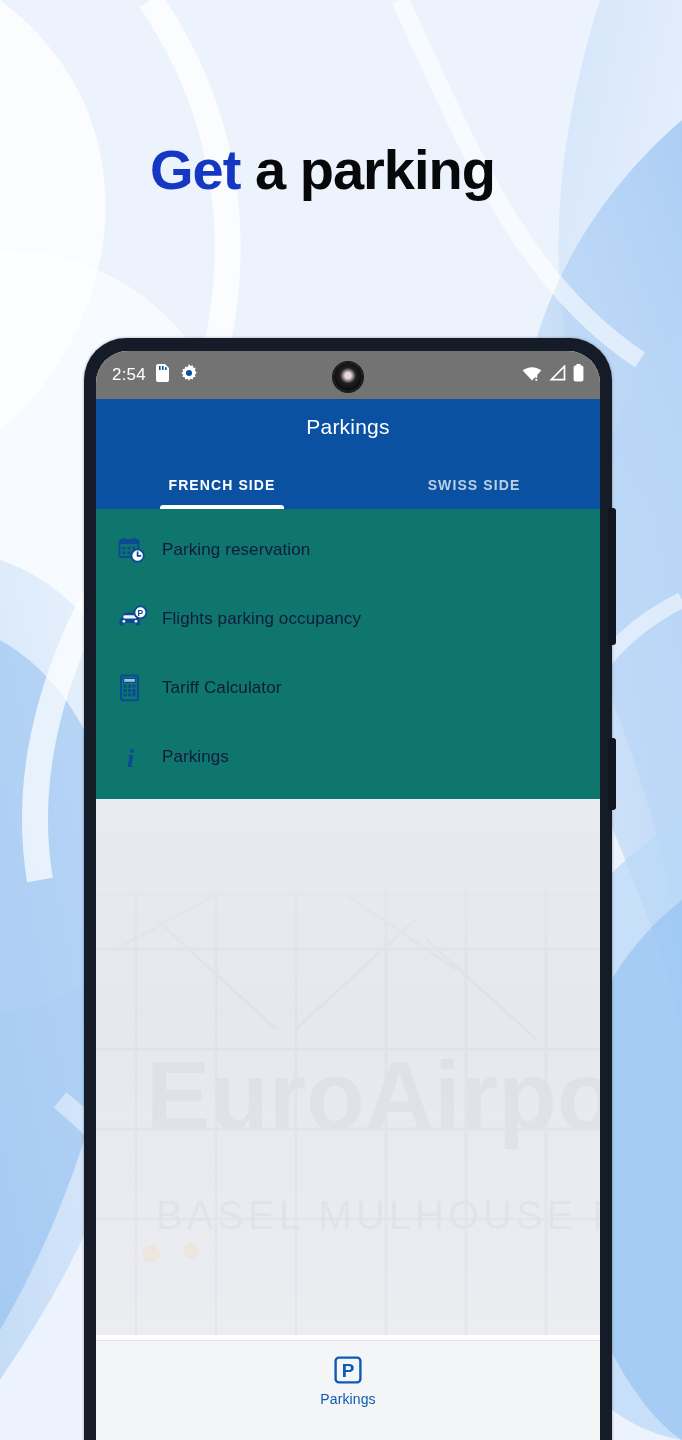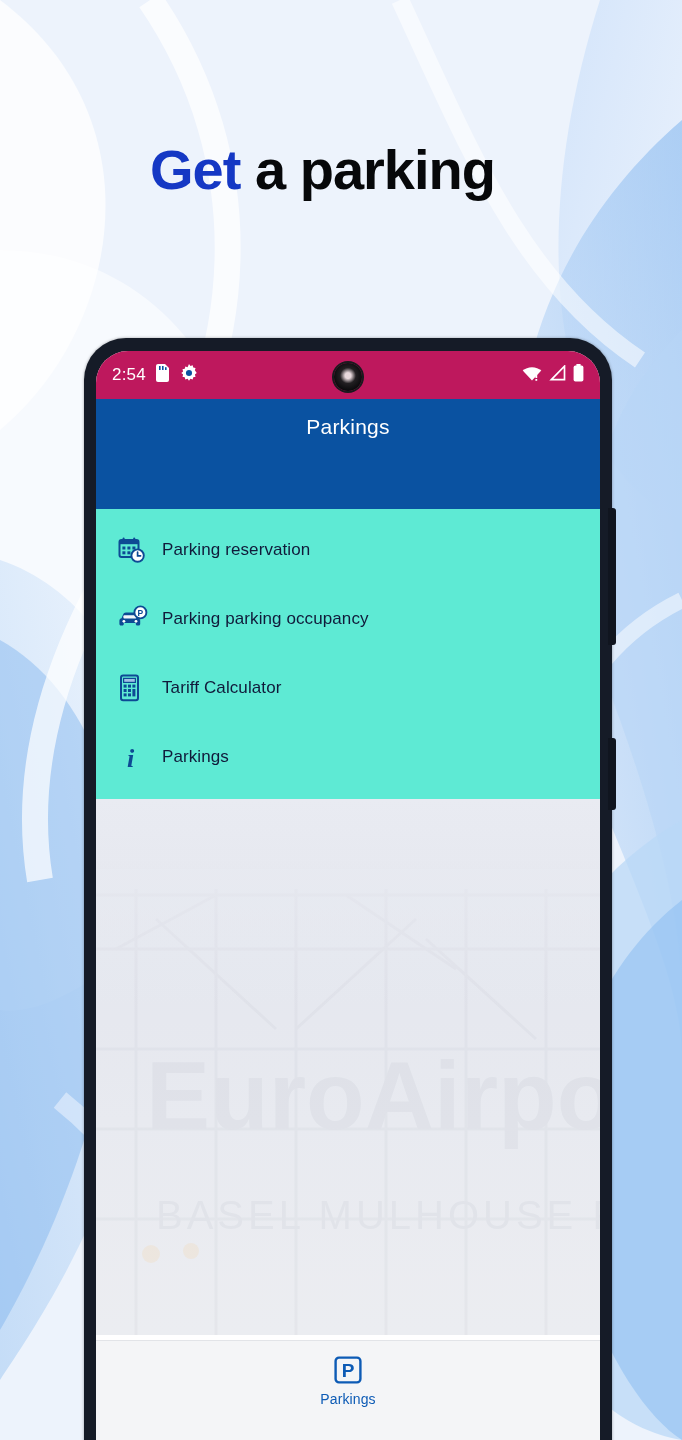--- a/index.html
+++ b/index.html
@@ -32,21 +32,21 @@
   #btn-volume{top:170px;height:137px;}
   #btn-power{top:400px;height:72px;}
 
   #screen{
     position:absolute;left:12px;top:13px;width:504px;height:1097px;
     border-radius:32px 32px 0 0;overflow:hidden;background:#fff;
   }
 
   
   #statusbar{
-    position:relative;height:48px;background:#be185d;color:#fff;
+    position:relative;height:48px;background:#737373;color:#fff;
     display:flex;align-items:center;padding:0 16px;box-sizing:border-box;
     font-size:17px;
   }
   #statusbar .left{display:flex;align-items:center;gap:9px;}
   #statusbar .right{display:flex;align-items:center;gap:7px;margin-left:auto;}
   #clock{font-size:17px;letter-spacing:.2px;}
   .camera-hole{
     position:absolute;left:50%;top:12px;transform:translateX(-50%);
     width:28px;height:28px;border-radius:50%;
     background:radial-gradient(circle at 50% 45%,#e8d9dd 0 14%,#221f22 38%,#0b0b0d 70%,#2b2b2e 100%);
@@ -65,21 +65,21 @@
     font-size:14px;font-weight:bold;letter-spacing:1.1px;
     color:rgba(255,255,255,.72);position:relative;
   }
   .tab.active{color:#fff;}
   .tab .indicator{
     position:absolute;bottom:0;left:50%;transform:translateX(-50%);
     width:124px;height:4px;background:#fff;border-radius:3px 3px 0 0;
   }
 
   
-  #menu-list{background:#5eead4;padding:6px 0 8px;}
+  #menu-list{background:#0f766e;padding:6px 0 8px;}
   .menu-item{
     display:flex;align-items:center;height:69px;padding-left:22px;box-sizing:border-box;
   }
   .menu-item .ic{width:44px;flex:0 0 44px;display:flex;align-items:center;justify-content:flex-start;}
   .menu-item .label{font-size:17px;color:#101a3a;letter-spacing:.1px;}
 
   
   #photo-area{
     position:relative;height:536px;overflow:hidden;
     background:linear-gradient(180deg,#e8eaf1 0%,#e9ebf2 32%,#eceef4 60%,#f0f1f5 100%);
@@ -193,20 +193,27 @@
               <rect x="0.6" y="1.6" width="9.8" height="16" rx="1.8" fill="#fff"></rect>
             </svg>
         </span>
       </div>
       <div class="camera-hole"></div>
     </div>
 
     <div id="appbar">
       <div id="app-title">Parkings</div>
       <div id="tabs">
+        <div class="tab active">
+          <span>FRENCH SIDE</span>
+          <span class="indicator"></span>
+        </div>
+        <div class="tab">
+          <span>SWISS SIDE</span>
+        </div>
       </div>
     </div>
 
     <div id="menu-list">
 
       <div class="menu-item">
         <span class="ic">
           <svg width="28" height="28" viewBox="0 0 28 28">
             <rect x="1.5" y="4" width="19" height="17" rx="2" fill="none" stroke="#0d4a94" stroke-width="2"></rect>
             <rect x="1.5" y="4" width="19" height="4.2" fill="#0d4a94"></rect>
@@ -228,21 +235,21 @@
         <span class="ic">
           <svg width="30" height="28" viewBox="0 0 30 28">
             <path d="M3 20.5c-1 0-1.6-.6-1.6-1.5v-3.2c0-1.5.7-2.2 2.1-2.6l1.6-3.6C5.6 8.3 6.5 7.6 8 7.6h7.6c1.5 0 2.4.7 2.9 2l1.6 3.6c1.4.4 2.1 1.1 2.1 2.6V19c0 .9-.6 1.5-1.6 1.5h-1.2c-1 0-1.6-.6-1.6-1.5v-.9H5.8v.9c0 .9-.6 1.5-1.6 1.5z" fill="#0d4a94"></path>
             <rect x="5.4" y="10.2" width="13" height="3.4" rx="1" fill="#fff" opacity=".95"></rect>
             <circle cx="5.9" cy="16.3" r="1.4" fill="#fff"></circle>
             <circle cx="18" cy="16.3" r="1.4" fill="#fff"></circle>
             <circle cx="22.4" cy="7.4" r="6" fill="#fff" stroke="#0d4a94" stroke-width="1.9"></circle>
             <text x="22.4" y="11" font-family="Liberation Sans, sans-serif" font-size="8.5" font-weight="bold" fill="#0d4a94" text-anchor="middle">P</text>
           </svg>
         </span>
-        <span class="label">Parking parking occupancy</span>
+        <span class="label">Flights parking occupancy</span>
       </div>
 
       <div class="menu-item">
         <span class="ic">
           <svg width="24" height="28" viewBox="0 0 24 28">
             <rect x="3" y="1.6" width="17" height="24.6" rx="2.2" fill="none" stroke="#0d4a94" stroke-width="2"></rect>
             <rect x="5.6" y="4.4" width="11.8" height="4" fill="#9fc0e4"></rect>
             <rect x="5.6" y="4.4" width="11.8" height="4" fill="none" stroke="#0d4a94" stroke-width="1.2"></rect>
             <rect x="5.6" y="10.6" width="3" height="3" fill="#0d4a94"></rect>
             <rect x="10" y="10.6" width="3" height="3" fill="#0d4a94"></rect>

